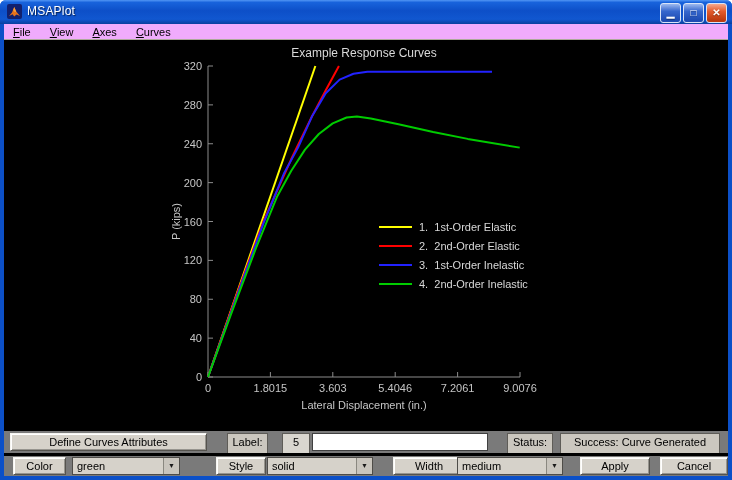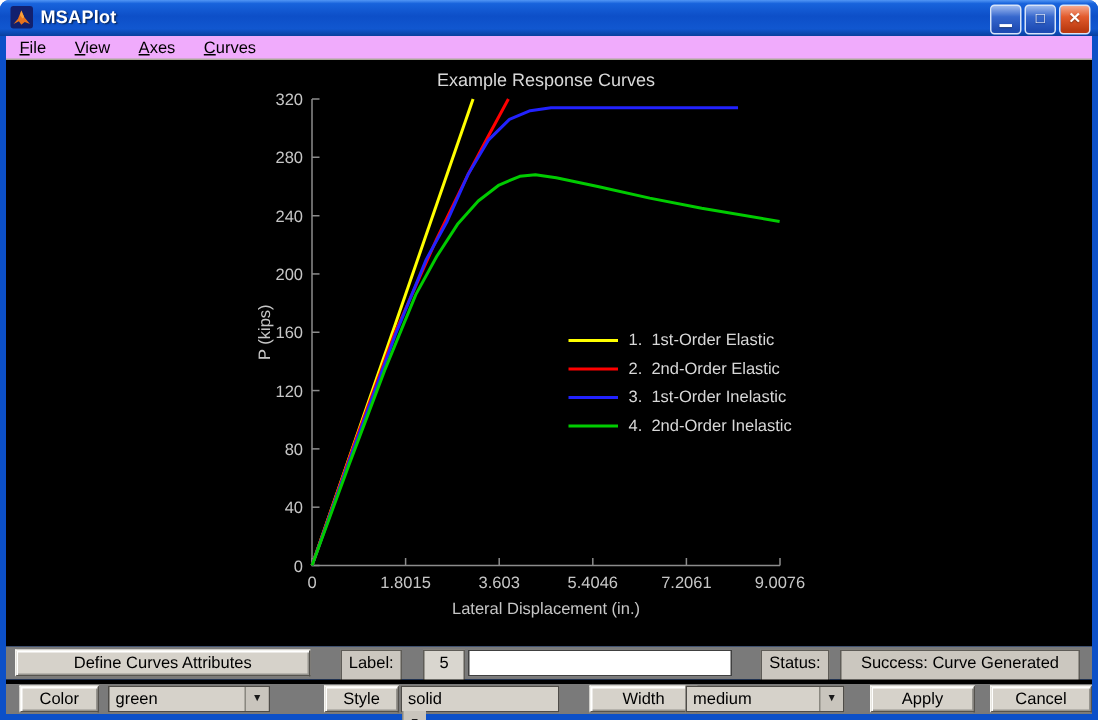--- a/index.html
+++ b/index.html
@@ -11,21 +11,21 @@
     border-radius:6px 6px 0 0;overflow:hidden;
   }
   
   .titlebar{
     position:absolute;left:0;top:0;width:732px;height:24px;
     background:linear-gradient(180deg,#5296f5 0%,#1863dc 10%,#0d4fc8 45%,#1157d0 80%,#093f9e 100%);
     display:flex;align-items:center;
   }
   .app-icon{position:absolute;left:7px;top:4px;width:15px;height:15px;
     background:#12206e;border-radius:2px;display:flex;align-items:center;justify-content:center;}
-  .title-text{position:absolute;left:27px;top:4px;color:#ffffff;font-size:12px;font-weight:bold;
+  .title-text{position:absolute;left:27px;top:4px;color:#ffffff;font-size:12px;font-weight:normal;
     text-shadow:1px 1px 1px rgba(0,0,0,0.6);letter-spacing:0.2px;}
   .winbtns{position:absolute;right:5px;top:3px;display:flex;gap:2px;}
   .winbtn{
     width:21px;height:20px;border-radius:3px;border:1px solid #d8e4f8;
     color:#fff;font-size:10px;line-height:18px;text-align:center;font-weight:bold;
     background:linear-gradient(180deg,#9db9ef 0%,#3667cd 40%,#1e4cb4 90%);
     text-shadow:0 1px 1px rgba(0,0,0,.4);
   }
   .winbtn.close{background:linear-gradient(180deg,#f6a98e 0%,#e25b2d 40%,#bb3a10 90%);}
   
@@ -58,21 +58,21 @@
     position:absolute;height:28px;background:#cbc7bf;color:#000;
     font-size:11px;text-align:center;line-height:16px;border:1px solid #5e5c57;
   }
   .edit{
     position:absolute;height:18px;background:#ffffff;color:#000;
     font-size:11px;border:1px solid #404040;padding:0 3px;
     font-family:"Liberation Sans",sans-serif;
   }
   .combo{
     position:absolute;height:18px;background:#d6d2ca;color:#000;
-    font-size:11px;border:1px solid #4e4c48;display:flex;
+    font-size:11px;border:1px solid #4e4c48;display:flex;align-items:center;
   }
   .combo-text{flex:1;padding-left:4px;line-height:16px;}
   .combo-arrow{
     width:16px;height:16px;background:#c9c5bd;border-left:1px solid #8a8880;
     font-size:7px;line-height:16px;text-align:center;color:#1a1a1a;
   }
 </style>
 </head>
 <body>
 
@@ -172,21 +172,21 @@
 
   <div class="row-sep"></div>
 
   <div class="ctrl-row row2">
     <div class="btn" style="left:9px;top:1px;width:53px;">Color</div>
     <div class="combo" style="left:68px;top:1px;width:108px;">
       <span class="combo-text">green</span>
       <span class="combo-arrow">▼</span>
     </div>
     <div class="btn" style="left:212px;top:1px;width:50px;">Style</div>
-    <div class="combo" style="left:263px;top:1px;width:106px;flex-direction:column;">
+    <div class="combo" style="left:263px;top:1px;width:106px;">
       <span class="combo-text">solid</span>
       <span class="combo-arrow">▼</span>
     </div>
     <div class="btn" style="left:389px;top:1px;width:72px;">Width</div>
     <div class="combo" style="left:453px;top:1px;width:106px;">
       <span class="combo-text">medium</span>
       <span class="combo-arrow">▼</span>
     </div>
     <div class="btn" style="left:576px;top:1px;width:70px;">Apply</div>
     <div class="btn" style="left:656px;top:1px;width:68px;">Cancel</div>

